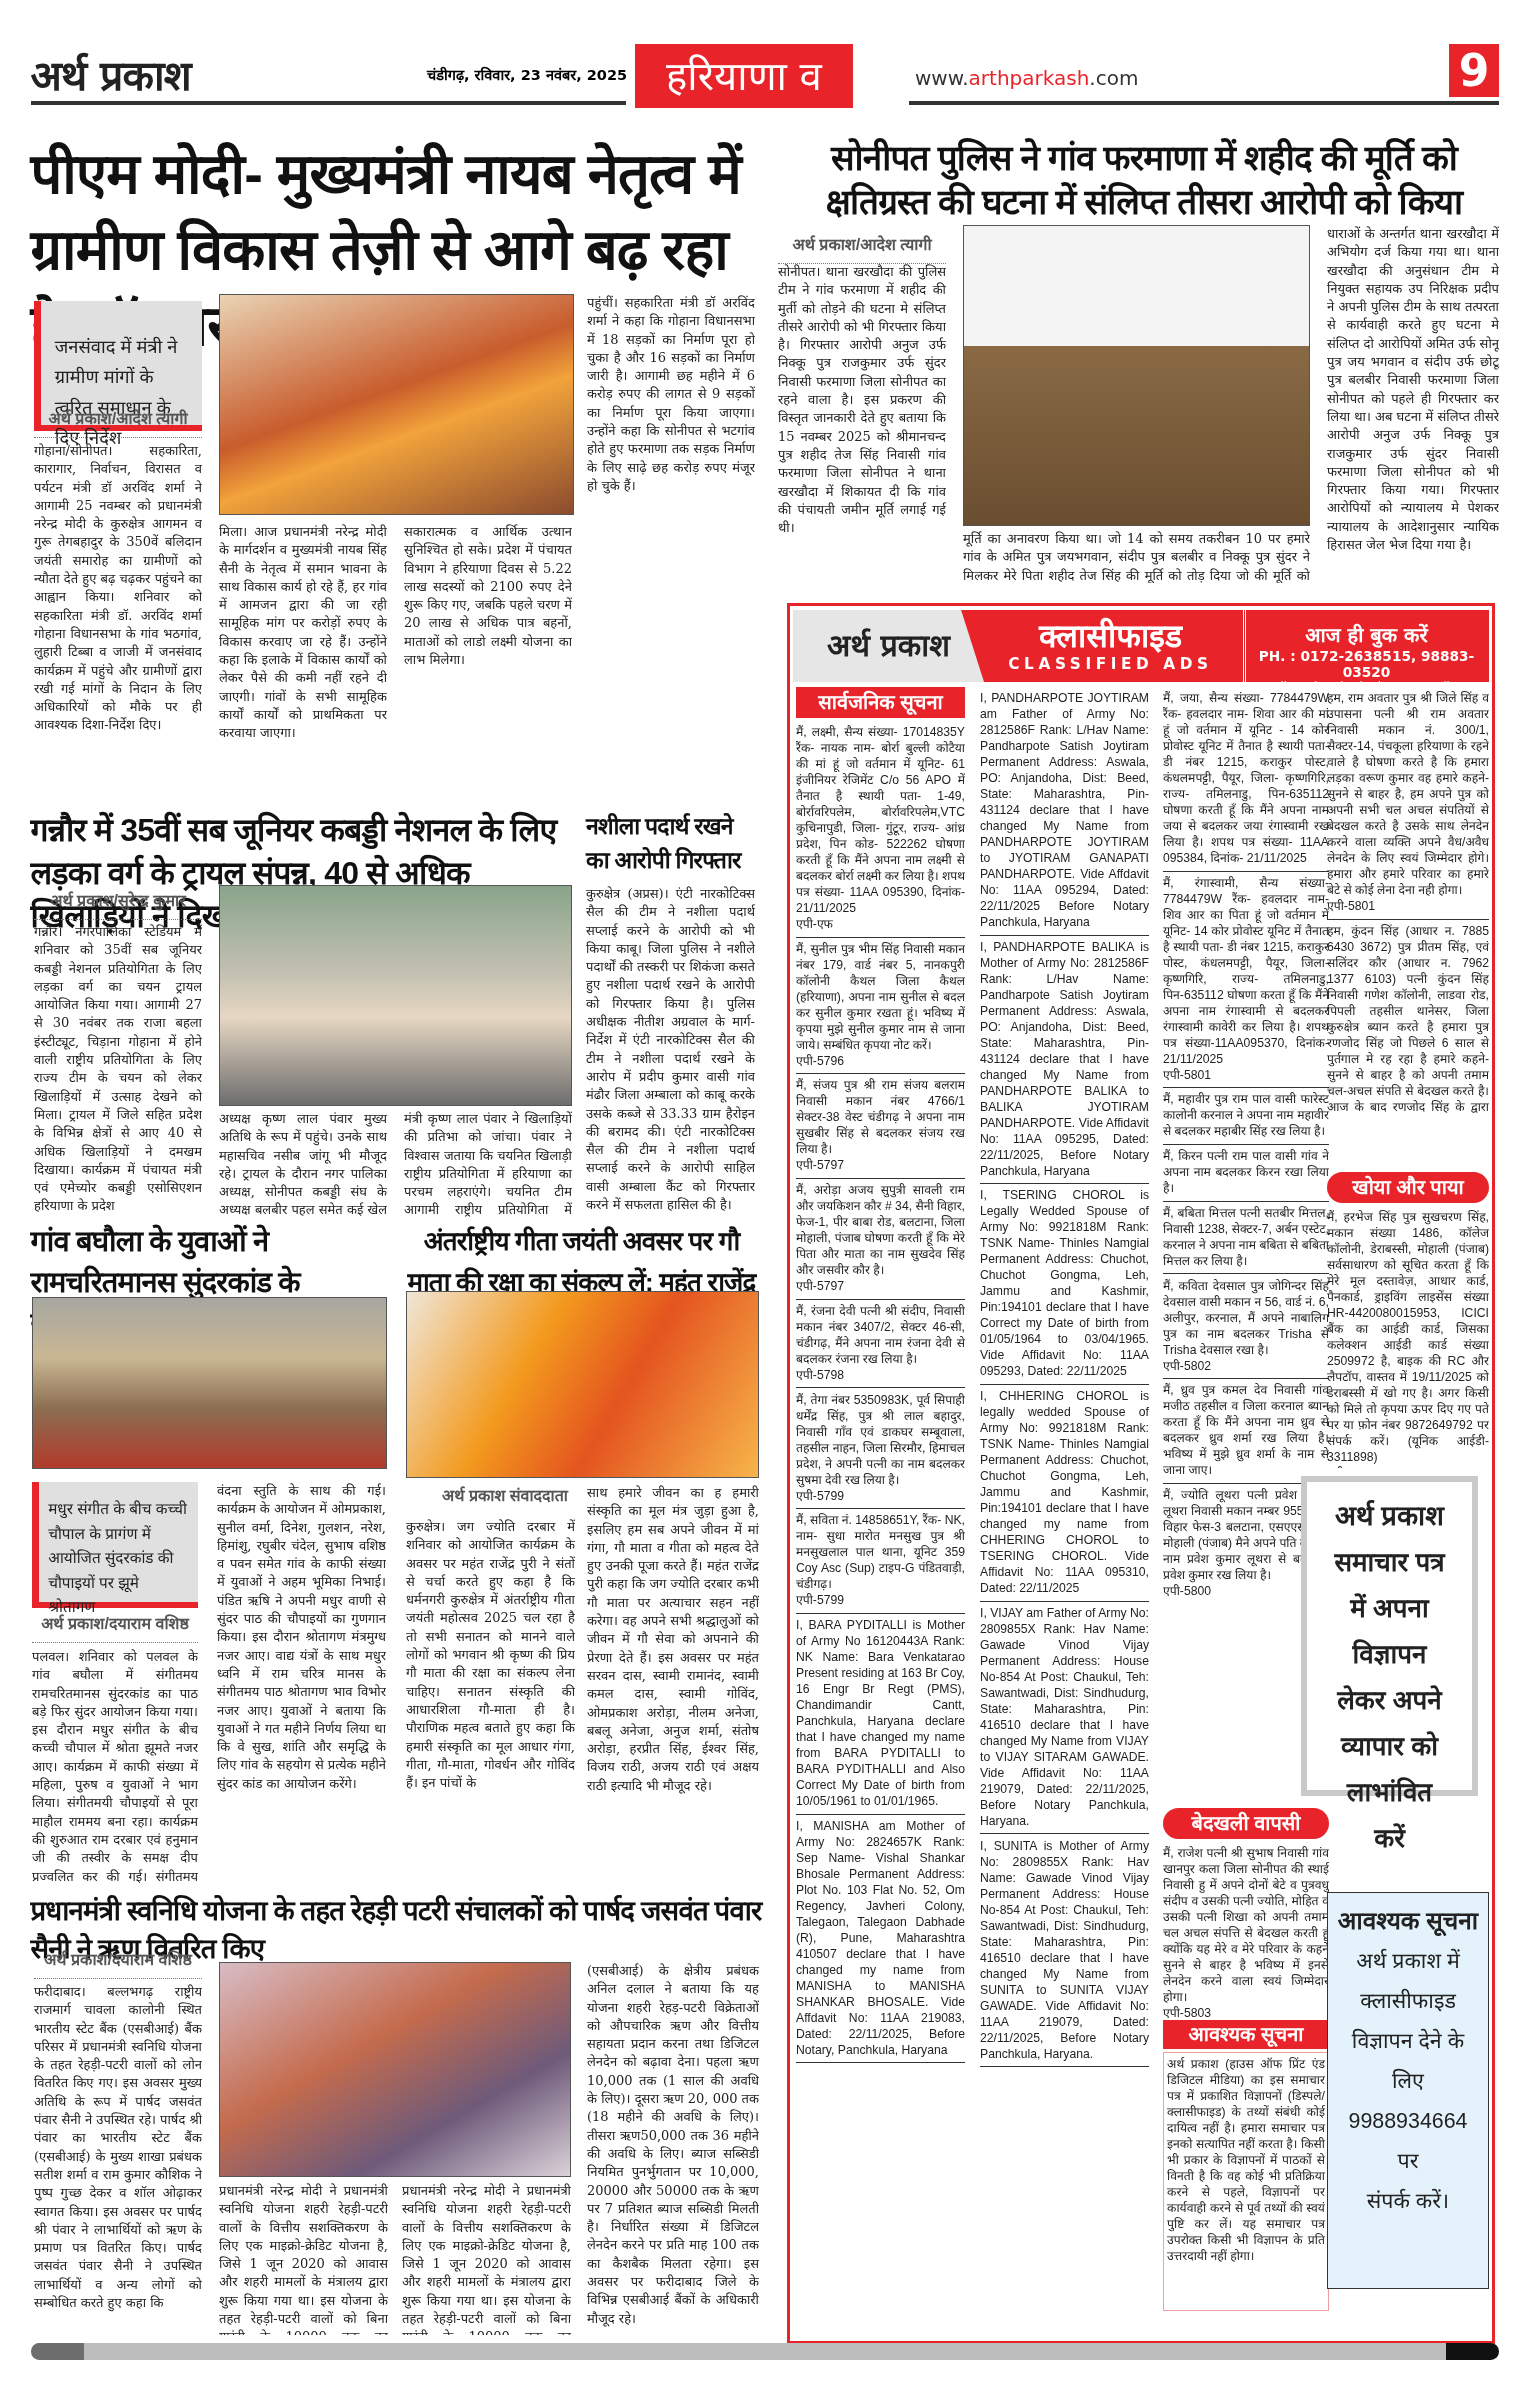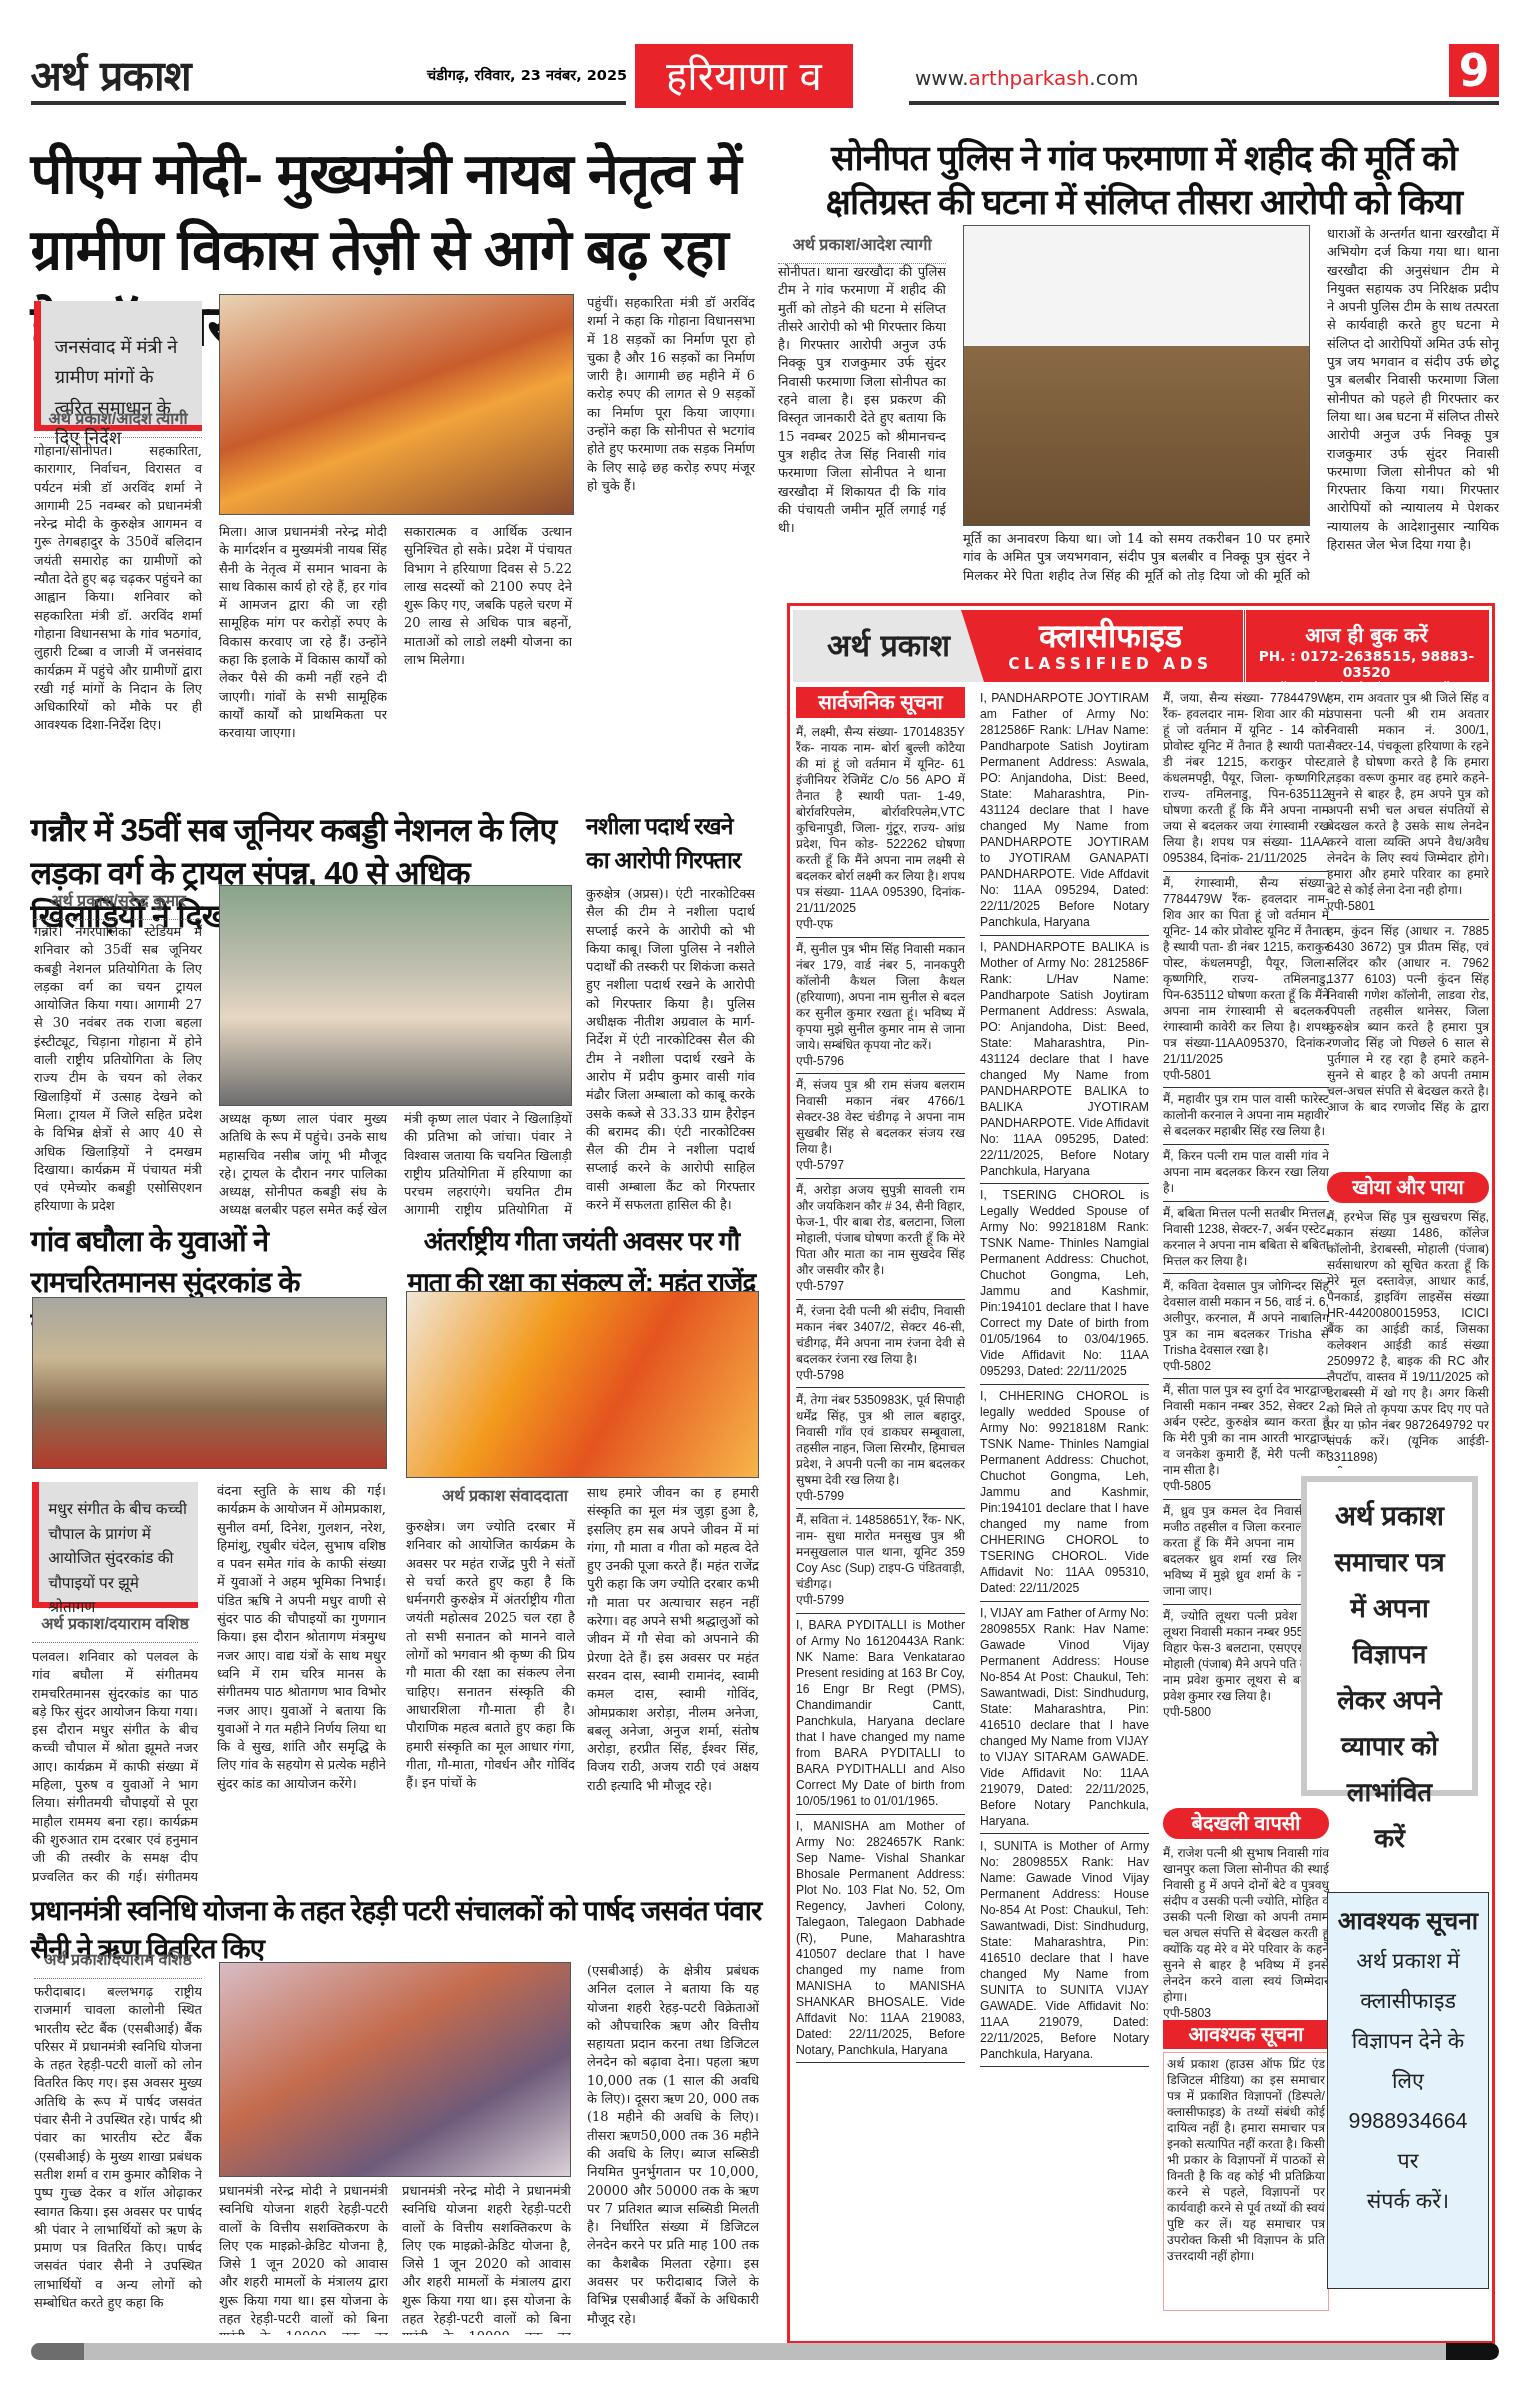--- a/index.html
+++ b/index.html
@@ -147,21 +147,20 @@
   <div class="entry"><span>I, SUNITA is Mother of Army No: 2809855X Rank: Hav Name: Gawade Vinod Vijay Permanent Address: House No-854 At Post: Chaukul, Teh: Sawantwadi, Dist: Sindhudurg, State: Maharashtra, Pin: 416510 declare that I have changed My Name from SUNITA to SUNITA VIJAY GAWADE. Vide Affidavit No: 11AA 219079, Dated: 22/11/2025, Before Notary Panchkula, Haryana.</span></div>
 </div>
 
 <div class="abs cls-col" style="left:1163px;top:687px;width:166px;height:1194px;overflow:hidden;">
   <div class="entry"><span>मैं, जया, सैन्य संख्या- 7784479W रैंक- हवलदार नाम- शिवा आर की मां हूं जो वर्तमान में यूनिट - 14 कोर प्रोवोस्ट यूनिट में तैनात है स्थायी पता- डी नंबर 1215, कराकुर पोस्ट, कंधलमपट्टी, पैयूर, जिला- कृष्णगिरि, राज्य- तमिलनाडु, पिन-635112 घोषणा करती हूँ कि मैंने अपना नाम जया से बदलकर जया रंगास्वामी रख लिया है। शपथ पत्र संख्या- 11AA 095384, दिनांक- 21/11/2025</span></div>
   <div class="entry"><span>मैं, रंगास्वामी, सैन्य संख्या- 7784479W रैंक- हवलदार नाम- शिव आर का पिता हूं जो वर्तमान में यूनिट- 14 कोर प्रोवोस्ट यूनिट में तैनात है स्थायी पता- डी नंबर 1215, कराकुर पोस्ट, कंधलमपट्टी, पैयूर, जिला- कृष्णगिरि, राज्य- तमिलनाडु, पिन-635112 घोषणा करता हूँ कि मैंने अपना नाम रंगास्वामी से बदलकर रंगास्वामी कावेरी कर लिया है। शपथ पत्र संख्या-11AA095370, दिनांक- 21/11/2025</span><span class="code">एपी-5801</span></div>
   <div class="entry"><span>मैं, महावीर पुत्र राम पाल वासी फारेस्ट कालोनी करनाल ने अपना नाम महावीर से बदलकर महाबीर सिंह रख लिया है।</span></div>
   <div class="entry"><span>मैं, किरन पत्नी राम पाल वासी गांव ने अपना नाम बदलकर किरन रखा लिया है।</span></div>
   <div class="entry"><span>मैं, बबिता मित्तल पत्नी सतबीर मित्तल, निवासी 1238, सेक्टर-7, अर्बन एस्टेट, करनाल ने अपना नाम बबिता से बबिता मित्तल कर लिया है।</span></div>
   <div class="entry"><span>मैं, कविता देवसाल पुत्र जोगिन्दर सिंह देवसाल वासी मकान न 56, वार्ड नं. 6, अलीपुर, करनाल, मैं अपने नाबालिग पुत्र का नाम बदलकर Trisha से Trisha देवसाल रखा है।</span><span class="code">एपी-5802</span></div>
-  <div class="entry"><span>मैं, सीता पाल पुत्र स्व दुर्गा देव भारद्वाज निवासी मकान नम्बर 352, सेक्टर 2, अर्बन एस्टेट, कुरुक्षेत्र ब्यान करता हूँ कि मेरी पुत्री का नाम आरती भारद्वाज व जनकेश कुमारी हैं, मेरी पत्नी का नाम सीता है।</span><span class="code">एपी-5805</span></div>
   <div class="entry"><span>मैं, ध्रुव पुत्र कमल देव निवासी गांव मजीठ तहसील व जिला करनाल ब्यान करता हूँ कि मैंने अपना नाम ध्रुव से बदलकर ध्रुव शर्मा रख लिया है। भविष्य में मुझे ध्रुव शर्मा के नाम से जाना जाए।</span></div>
   <div class="entry" style="border-bottom:none;"><span>मैं, ज्योति लूथरा पत्नी प्रवेश कुमार लूथरा निवासी मकान नम्बर 955, सैनी विहार फेस-3 बलटाना, एसएएस नगर मोहाली (पंजाब) मैने अपने पति का सर नाम प्रवेश कुमार लूथरा से बदलकर प्रवेश कुमार रख लिया है।</span><span class="code">एपी-5800</span></div>
 </div>
 
 <div class="abs tag-red tag-pill" style="left:1163px;top:1808px;width:166px;height:30.5px;font-size:20px;line-height:30.5px;">बेदखली वापसी</div>
 <div class="abs cls-col" style="left:1163px;top:1845px;width:166px;height:175px;overflow:hidden;">
   <span>मैं, राजेश पत्नी श्री सुभाष निवासी गांव खानपुर कला जिला सोनीपत की स्थाई निवासी हु में अपने दोनों बेटे व पुत्रवधु संदीप व उसकी पत्नी ज्योति, मोहित व उसकी पत्नी शिखा को अपनी तमाम चल अचल संपत्ति से बेदखल करती हूं क्योंकि यह मेरे व मेरे परिवार के कहने सुनने से बाहर है भविष्य में इनसे लेनदेन करने वाला स्वयं जिम्मेदार होगा।</span><span class="code">एपी-5803</span>
 </div>
 <div class="abs tag-red" style="left:1163px;top:2020px;width:166px;height:29px;font-size:20px;line-height:29px;">आवश्यक सूचना</div>
 <div class="abs cls-col" style="left:1163px;top:2052px;width:166px;height:259px;overflow:hidden;border:1.5px solid #f0a0a0;padding:3.1px;">अर्थ प्रकाश (हाउस ऑफ प्रिंट एंड डिजिटल मीडिया) का इस समाचार पत्र में प्रकाशित विज्ञापनों (डिस्पले/ क्लासीफाइड) के तथ्यों संबंधी कोई दायित्व नहीं है। हमारा समाचार पत्र इनको सत्यापित नहीं करता है। किसी भी प्रकार के विज्ञापनों में पाठकों से विनती है कि वह कोई भी प्रतिक्रिया करने से पहले, विज्ञापनों पर कार्यवाही करने से पूर्व तथ्यों की स्वयं पुष्टि कर लें। यह समाचार पत्र उपरोक्त किसी भी विज्ञापन के प्रति उत्तरदायी नहीं होगा।</div>

